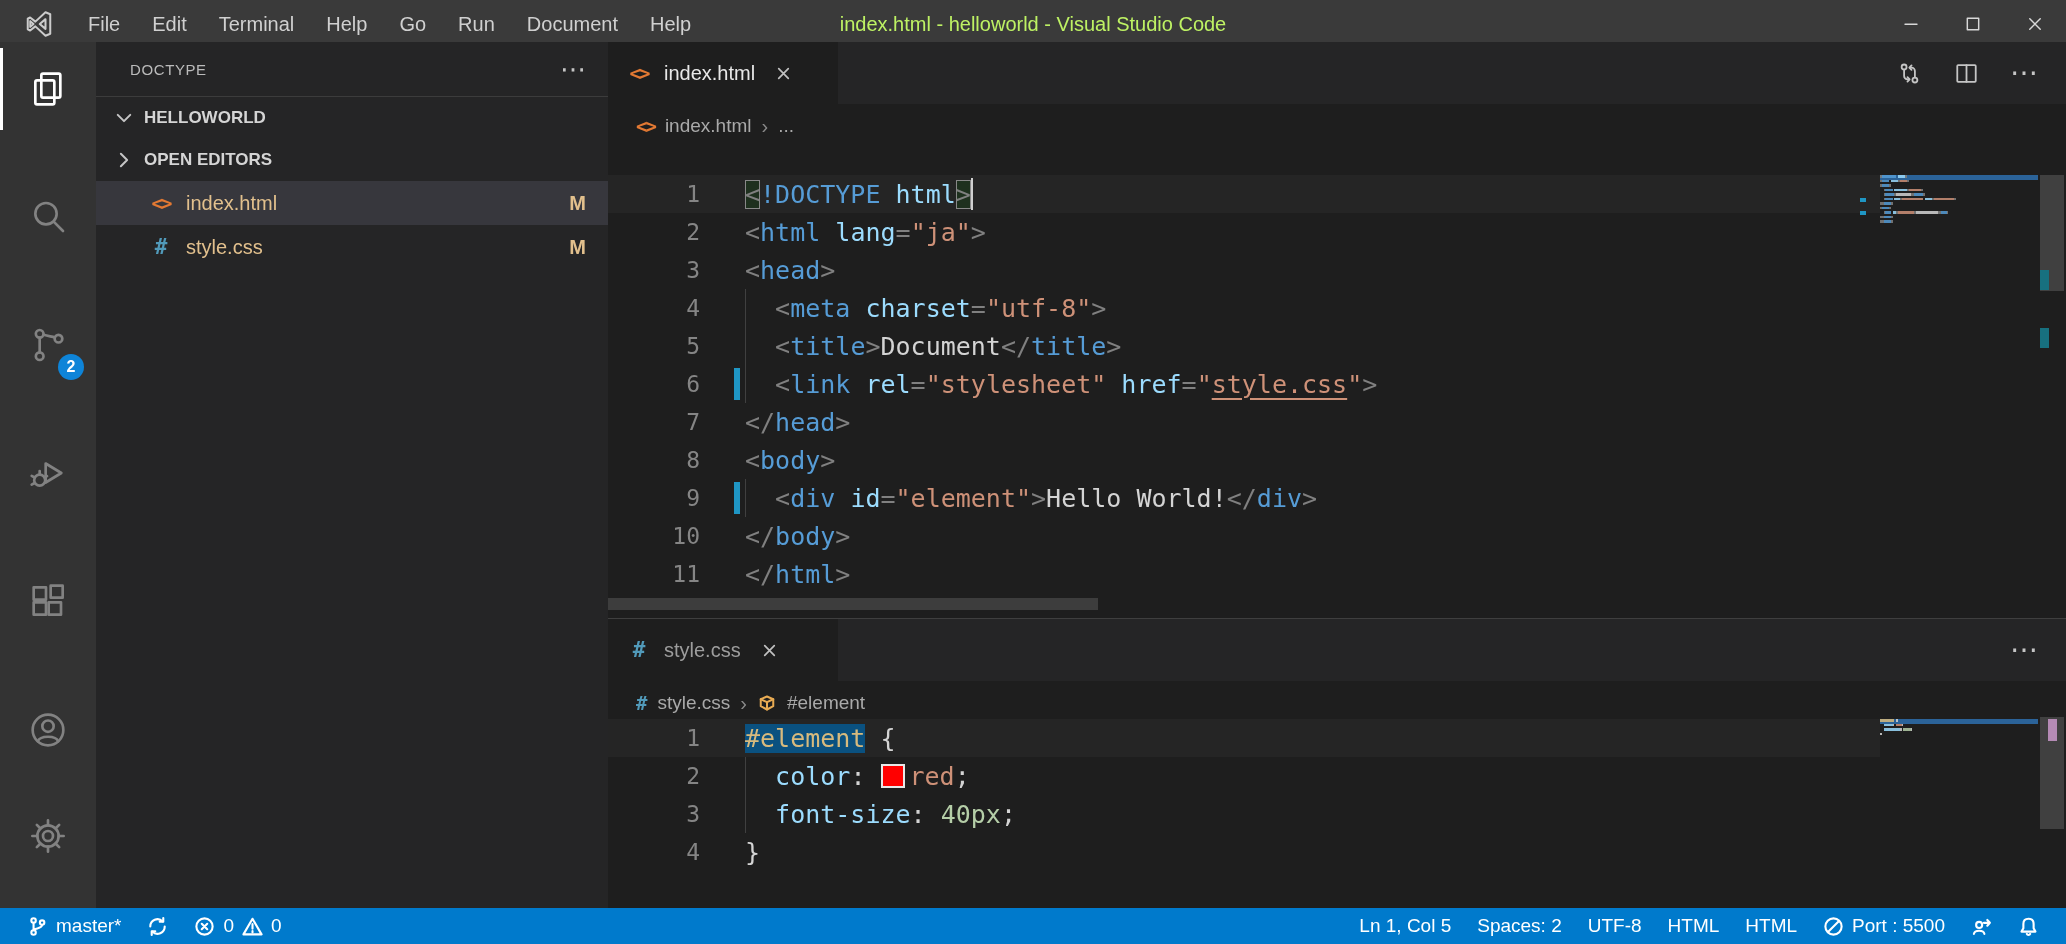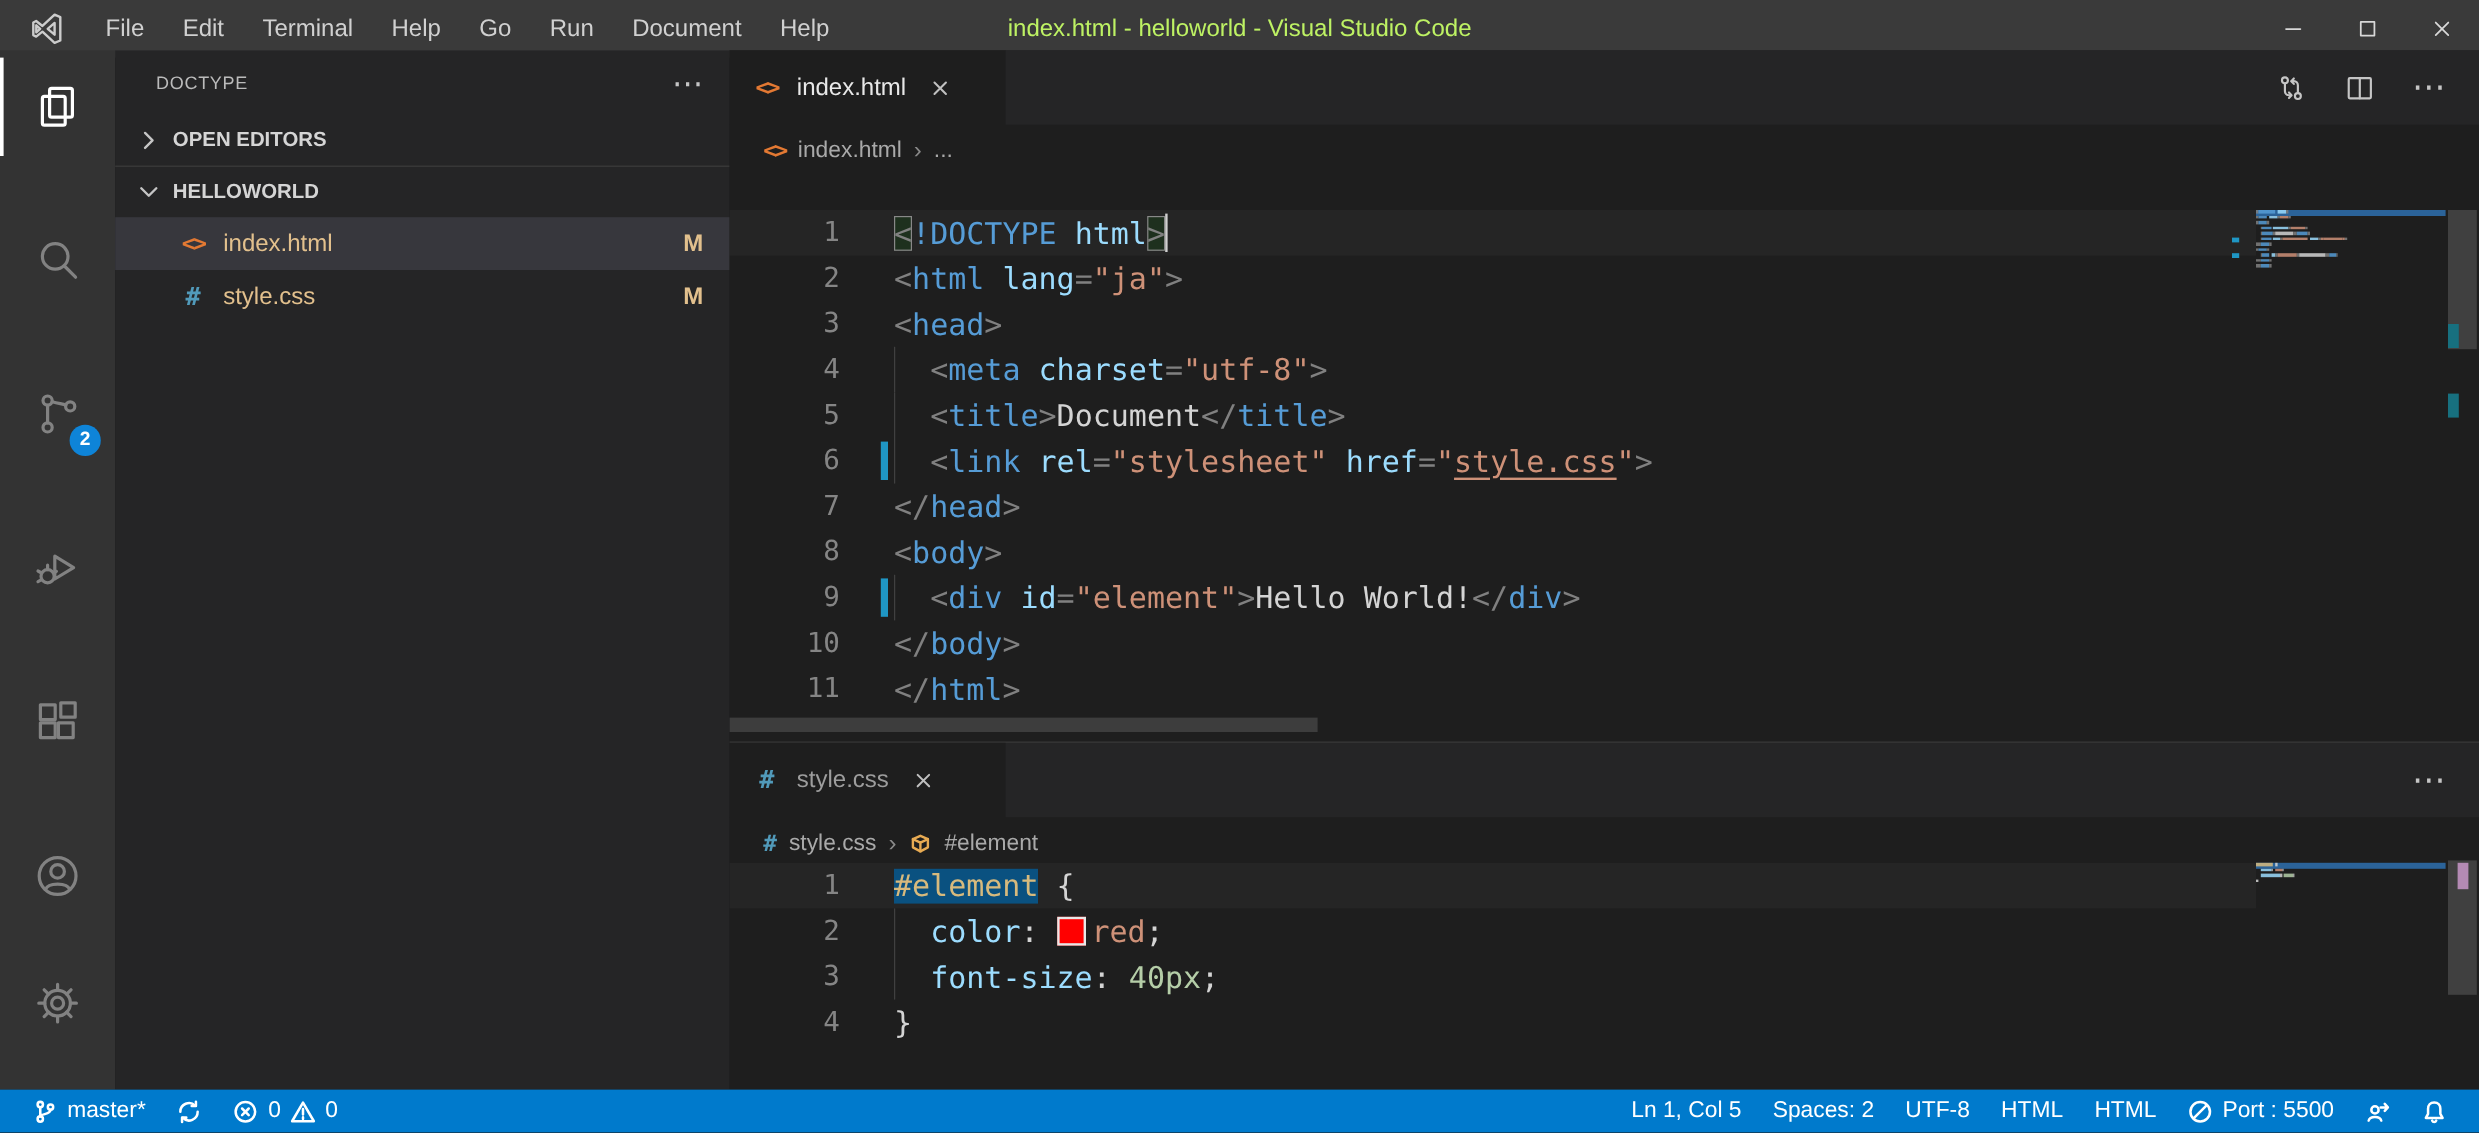--- a/index.html
+++ b/index.html
@@ -200,31 +200,31 @@
           </svg>
         </div>
       </div>
     </div>
 
   <div class="sidebar">
     <div class="sb-header">
       <span>DOCTYPE</span>
       <span class="sb-more">⋯</span>
     </div>
+    <div class="sb-row sb-border">
+      <svg viewBox="0 0 16 16">
+          <path d="M3 5.5l5 5 5-5"></path>
+        </svg>
+      <span>HELLOWORLD</span>
+    </div>
     <div class="sb-row">
       <svg viewBox="0 0 16 16">
           <path d="M5.5 3l5 5-5 5"></path>
         </svg>
       <span>OPEN EDITORS</span>
-    </div>
-    <div class="sb-row sb-border">
-      <svg viewBox="0 0 16 16">
-          <path d="M3 5.5l5 5 5-5"></path>
-        </svg>
-      <span>HELLOWORLD</span>
     </div>
     <div class="files" id="filetree">
         <div class="file-row selected">
           <span class="ficon html">&lt;&gt;</span>
           <span>index.html</span>
           <span class="file-badge">M</span>
         </div>
         <div class="file-row">
           <span class="ficon css">#</span>
           <span>style.css</span>

